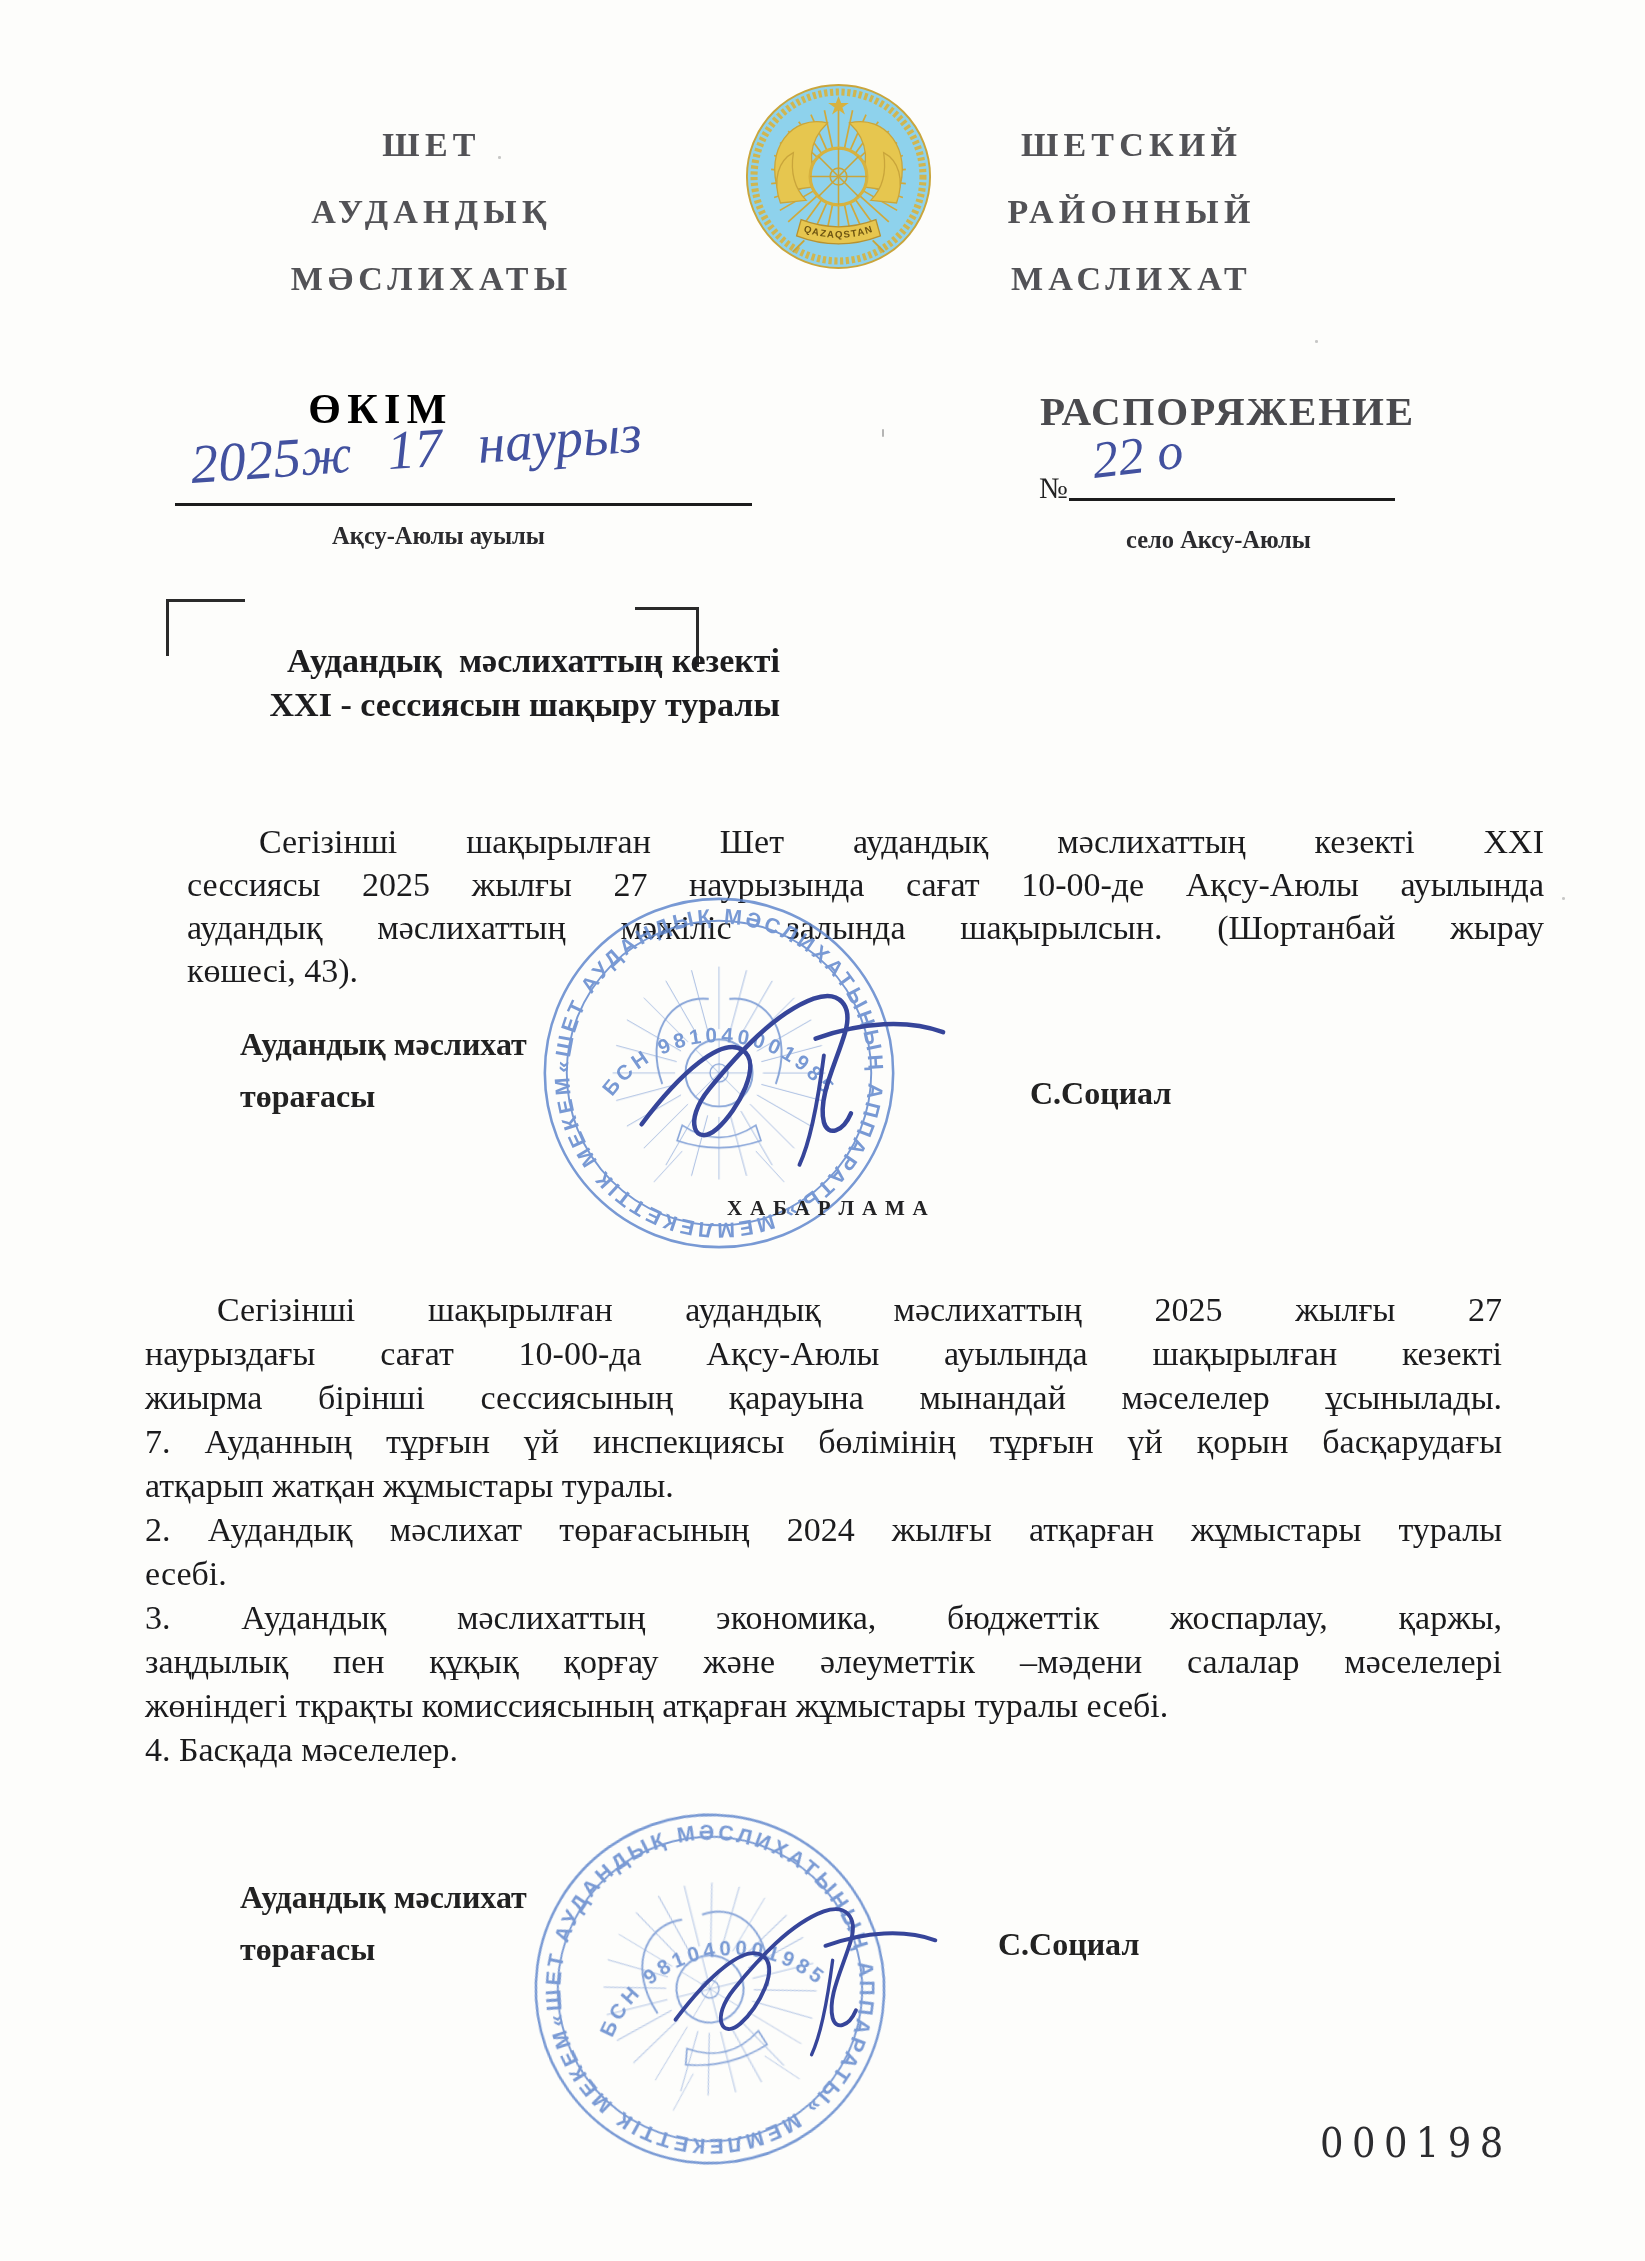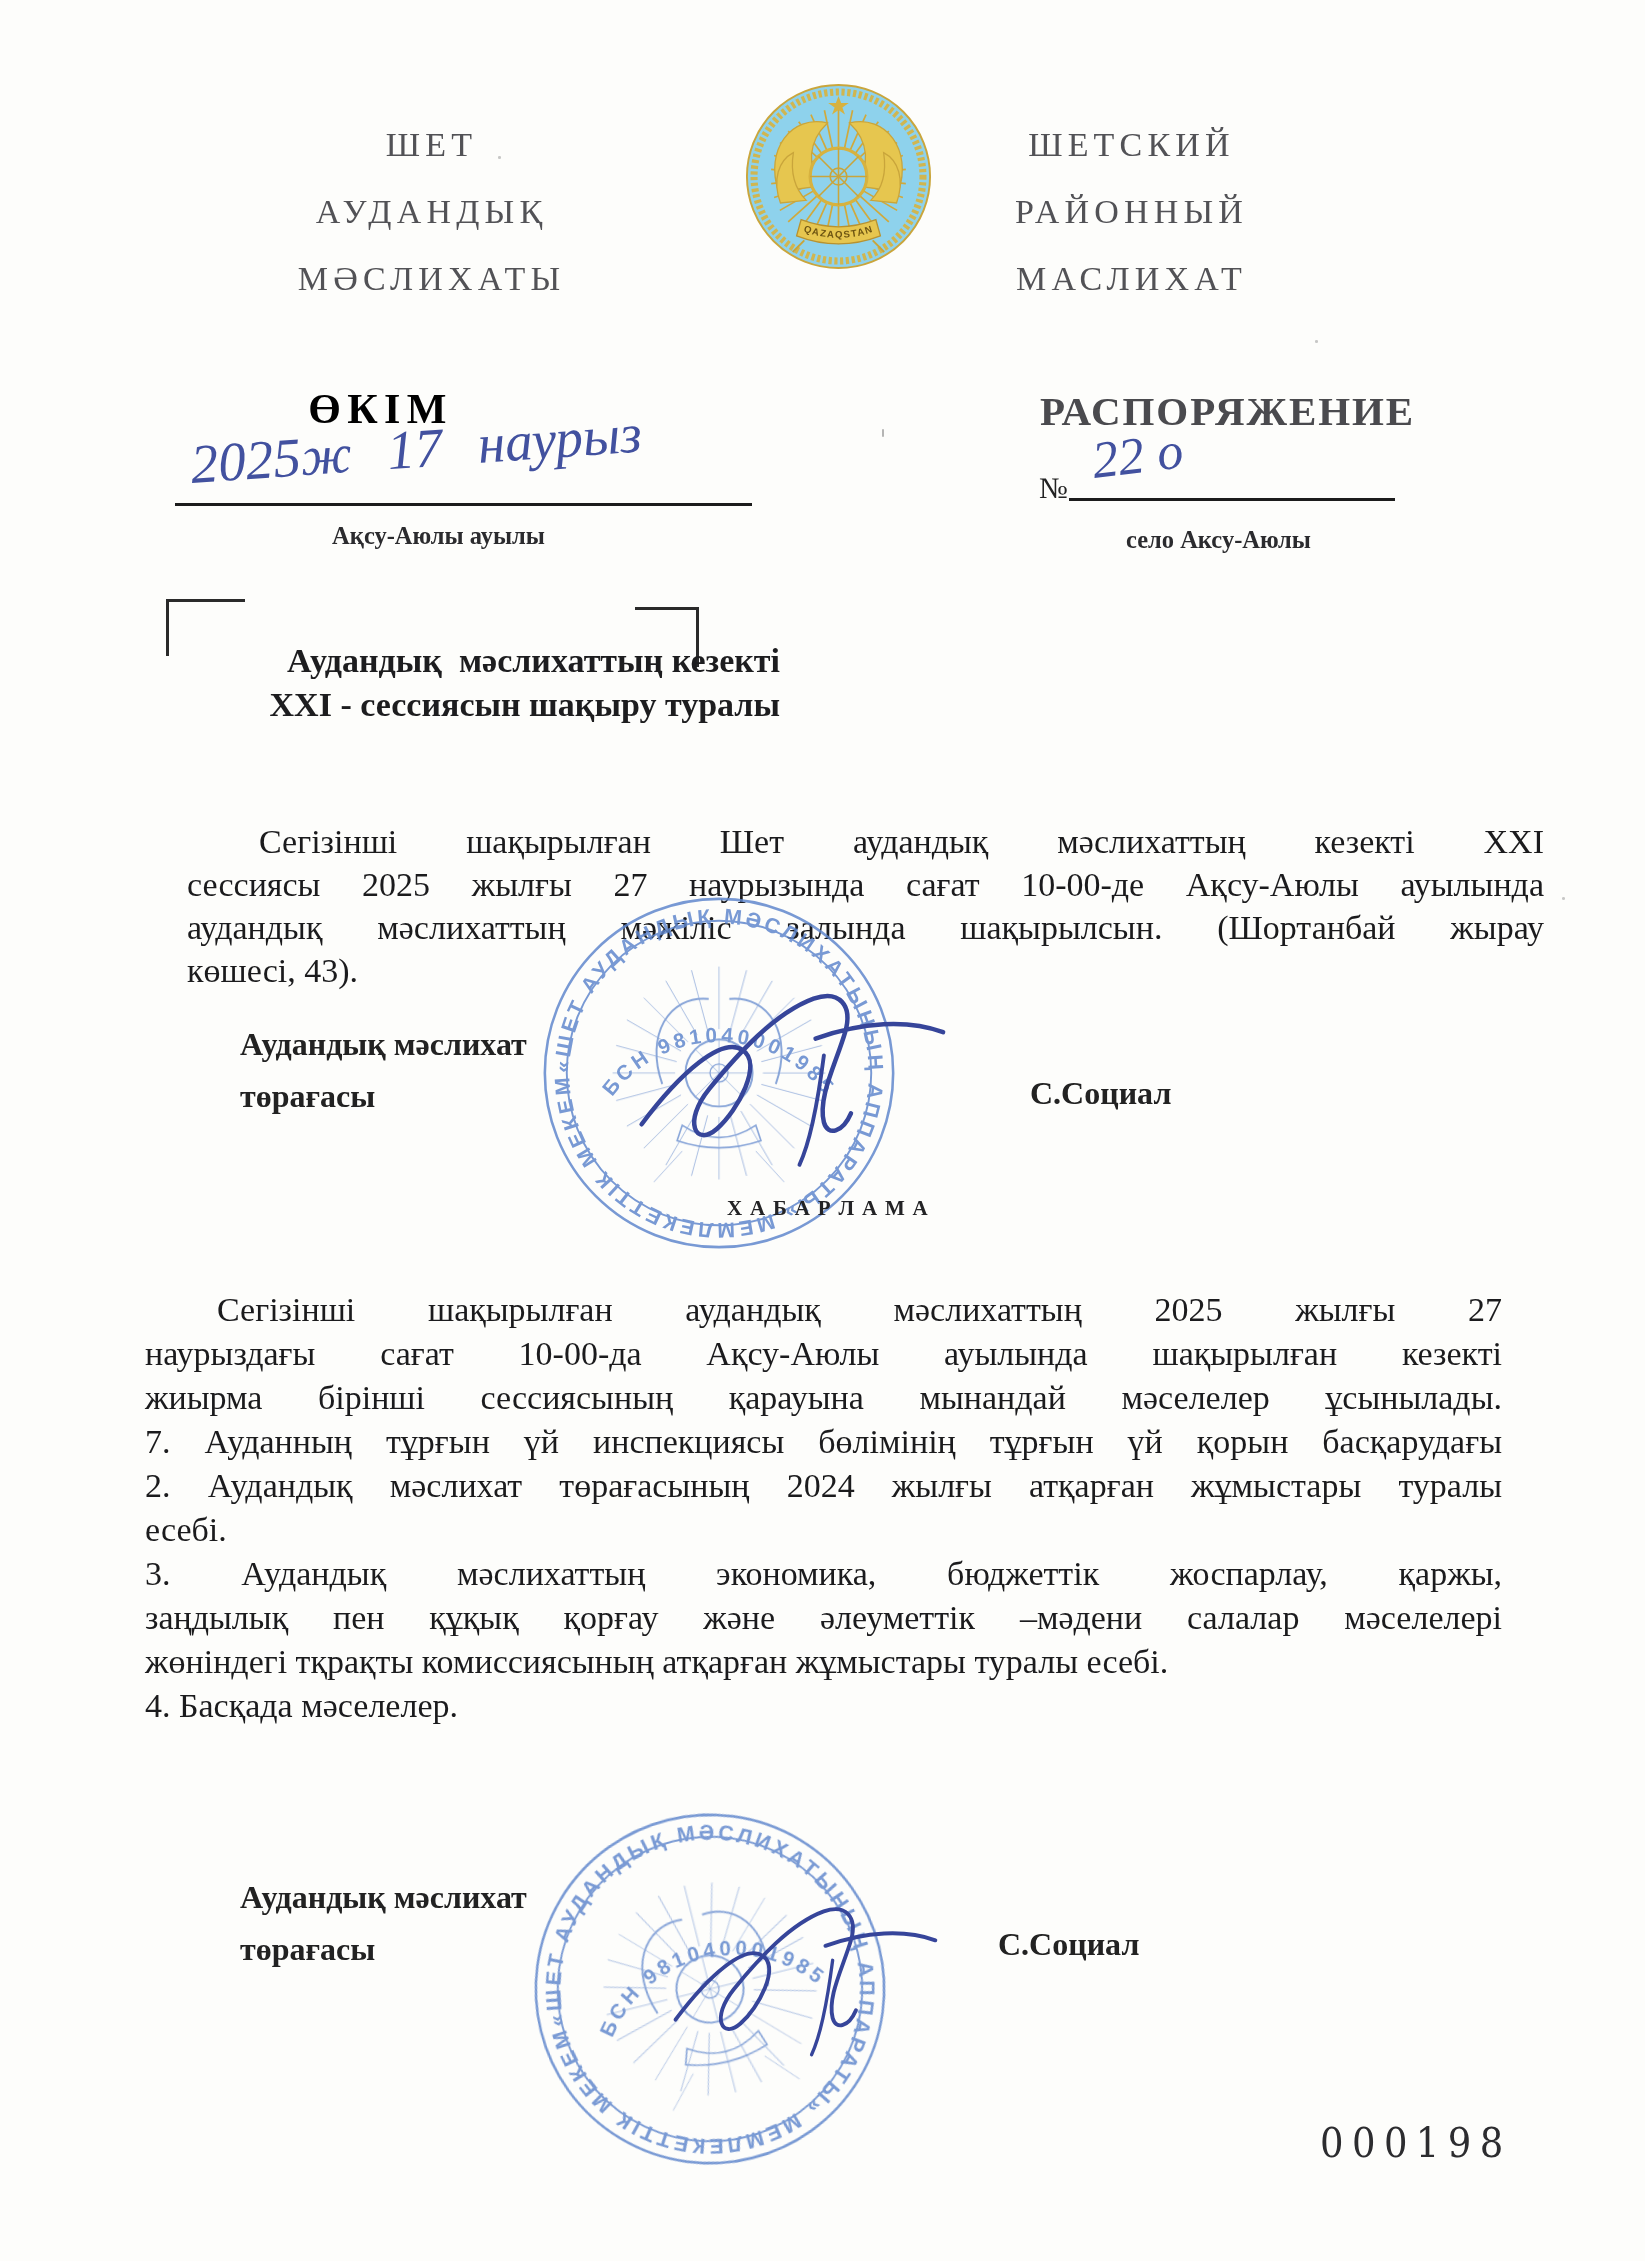--- a/index.html
+++ b/index.html
@@ -5,21 +5,21 @@
   html,body{margin:0;padding:0;background:#e8e8e8;}
   .page{
     position:relative; width:1645px; height:2261px;
     background:#fdfdfb; overflow:hidden;
     font-family:"Liberation Serif","DejaVu Serif",serif;
     color:#1d1d1f;
   }
   .abs{position:absolute;}
   .center{text-align:center;}
   
-  .org{font-size:34px; font-weight:400; letter-spacing:5.2px; line-height:67px; color:#525256;}
+  .org{font-size:34px; font-weight:700; letter-spacing:5.2px; line-height:67px; color:#525256;}
   .doctype-kk{font-size:42px; font-weight:700; letter-spacing:6.4px; color:#000000;}
   .doctype-ru{font-size:41px; font-weight:700; letter-spacing:1.9px; color:#4a4a4e;}
   .place{font-size:24.5px; font-weight:700; color:#2b2b2e;}
   
   .hand{font-style:italic; color:#42519f; font-family:"Liberation Serif",serif;}
   .hand-date{font-size:55px; word-spacing:22px; transform:rotate(-4deg); transform-origin:left bottom;}
   .hand-num{font-size:52px; transform:rotate(-7deg); transform-origin:left bottom;}
   .hline{background:#1c1c1c; height:3.2px;}
   .numlabel{font-size:30px; color:#222;}
   
@@ -233,20 +233,21 @@
       </svg>
   </div>
 
   <div class="abs notice center" style="left:583px;top:1196px;width:490px;">Х А Б А Р Л А М А</div>
 
   <div class="abs para" id="para2">
       <div class="tline just ind">Сегізінші шақырылған аудандық мәслихаттың 2025 жылғы 27</div>
       <div class="tline just">наурыздағы сағат 10-00-да Ақсу-Аюлы ауылында шақырылған кезекті</div>
       <div class="tline just">жиырма бірінші сессиясының қарауына мынандай мәселелер ұсынылады.</div>
       <div class="tline just">7. Ауданның тұрғын үй инспекциясы бөлімінің тұрғын үй қорын басқарудағы</div>
+      <div class="tline">атқарып жатқан жұмыстары туралы.</div>
       <div class="tline just">2. Аудандық мәслихат төрағасының 2024 жылғы атқарған жұмыстары туралы</div>
       <div class="tline">есебі.</div>
       <div class="tline just">3. Аудандық мәслихаттың экономика, бюджеттік жоспарлау, қаржы,</div>
       <div class="tline just">заңдылық пен құқық қорғау және әлеуметтік –мәдени салалар мәселелері</div>
       <div class="tline">жөніндегі тқрақты комиссиясының атқарған жұмыстары туралы есебі.</div>
       <div class="tline">4. Басқада мәселелер.</div>
     </div>
 
   <div class="abs sigrole" style="left:240px;top:1871px;">
       <div class="tline">Аудандық мәслихат</div>

